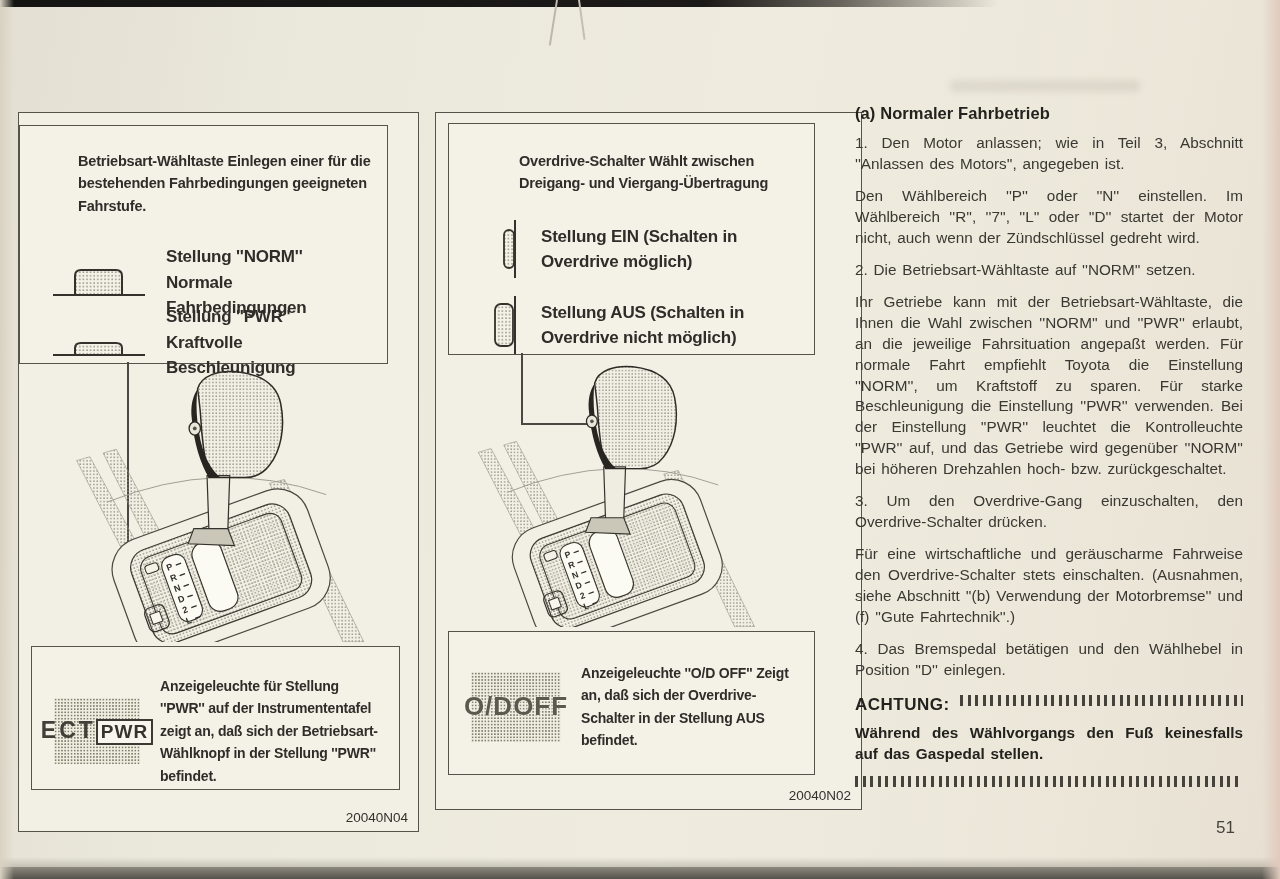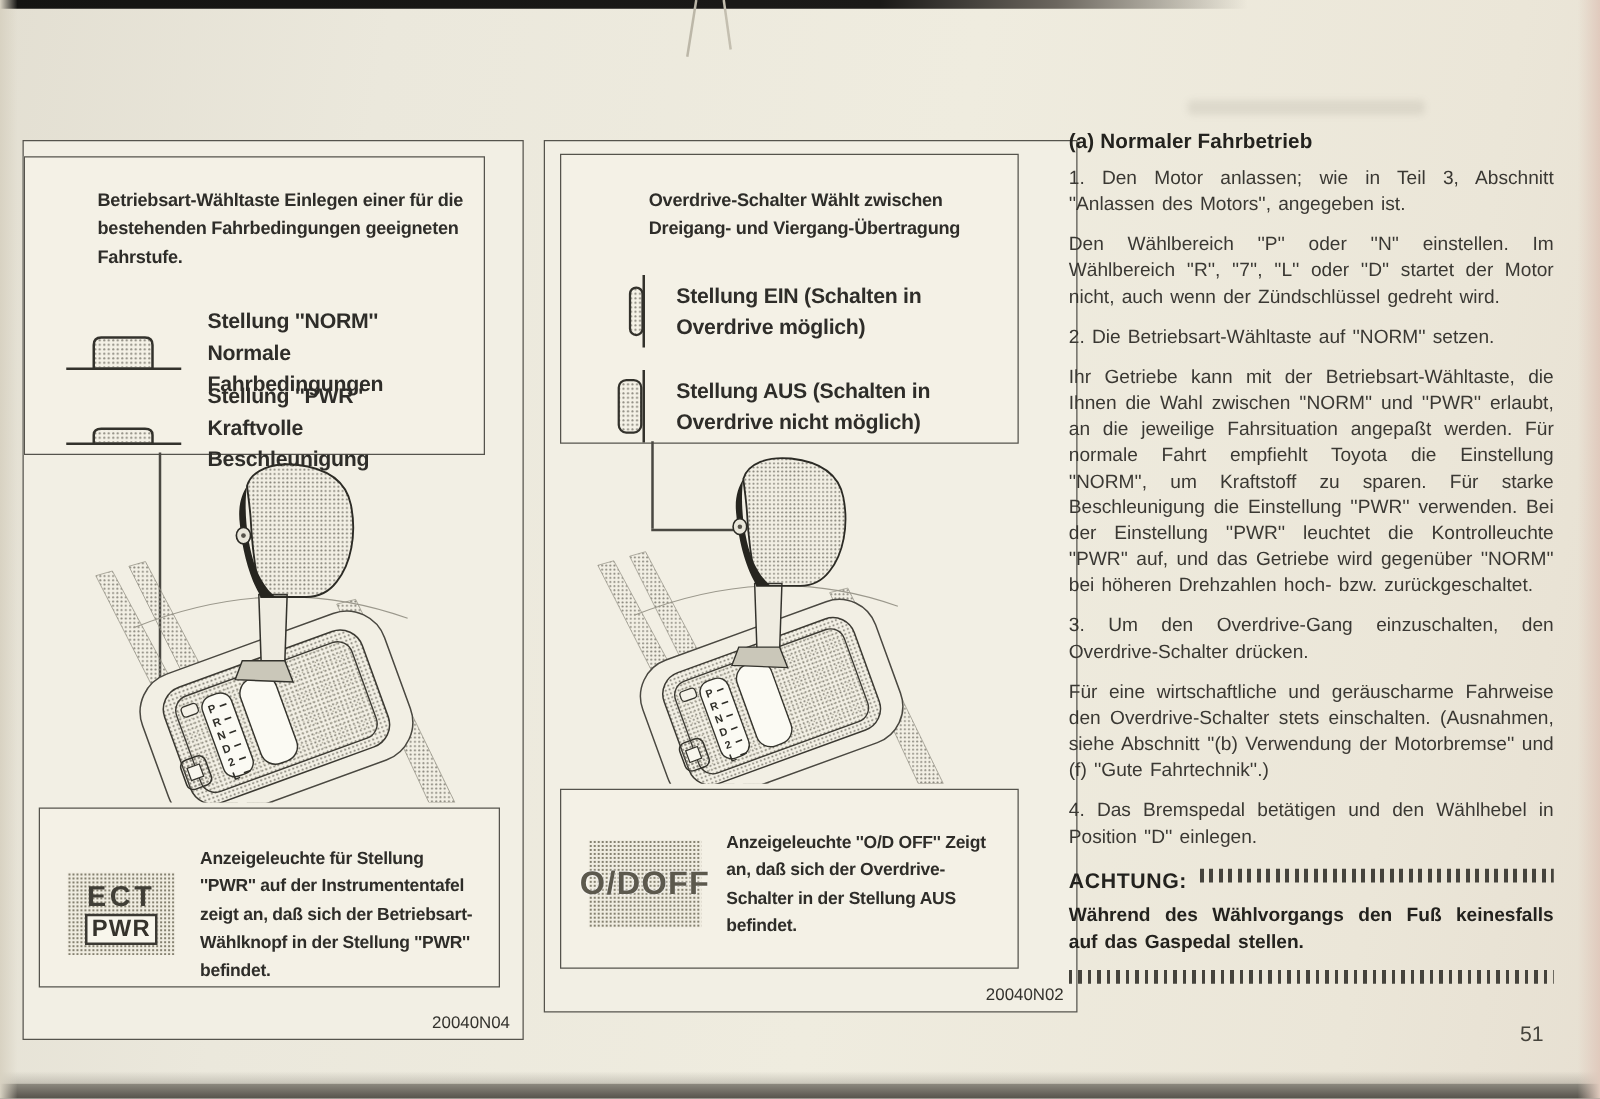--- a/index.html
+++ b/index.html
@@ -31,21 +31,21 @@
   .inner-box{position:absolute;border:1.3px solid #55534c;background:#f4f1e6;}
   .fig-text{font-weight:700;color:#2e2d29;letter-spacing:-0.2px;}
   .legend-title{font-size:14.5px;line-height:1.55;}
   .legend-row{position:absolute;display:flex;align-items:center;gap:18px;}
   .legend-label{font-size:17px;line-height:1.5;}
   .fig-code{position:absolute;font-size:13.5px;color:#33322d;font-family:"Liberation Sans",sans-serif;}
   .leader{position:absolute;background:#4a4842;}
 
   
   .dotbg{background-color:#efece0;background-image:radial-gradient(#84806f 0.9px,rgba(0,0,0,0) 1px);background-size:3.2px 3.2px;}
-  .badge-ect{width:86px;height:66px;display:flex;flex-direction:column;align-items:center;justify-content:center;flex:none;}
+  .badge-ect{width:86px;height:66px;display:flex;align-items:center;justify-content:center;flex:none;}
   .badge-ect .l1{font-weight:700;font-size:23px;letter-spacing:3px;color:#413f37;line-height:1;}
   .badge-ect .l2{font-weight:700;font-size:19px;letter-spacing:1px;color:#353younger;color:#35332c;border:2px solid #3b3933;background:#f8f6ec;padding:0 3px;line-height:1.15;margin-top:2px;}
   .badge-od{width:90px;height:70px;display:flex;align-items:center;justify-content:center;flex:none;}
   .badge-od span{font-weight:700;font-size:26px;line-height:.95;color:#5c594d;text-shadow:0 0 1px #fff,0 0 2px #fff;letter-spacing:1px;}
   .ind-row{position:absolute;display:flex;align-items:center;gap:20px;}
   .ind-text{font-size:14px;line-height:1.6;}
 
   
   .article{position:absolute;left:855px;top:104px;width:388px;color:#3a3833;}
   .article h3{margin:0 0 10px 0;font-size:16.5px;color:#23221e;letter-spacing:0.1px;}

